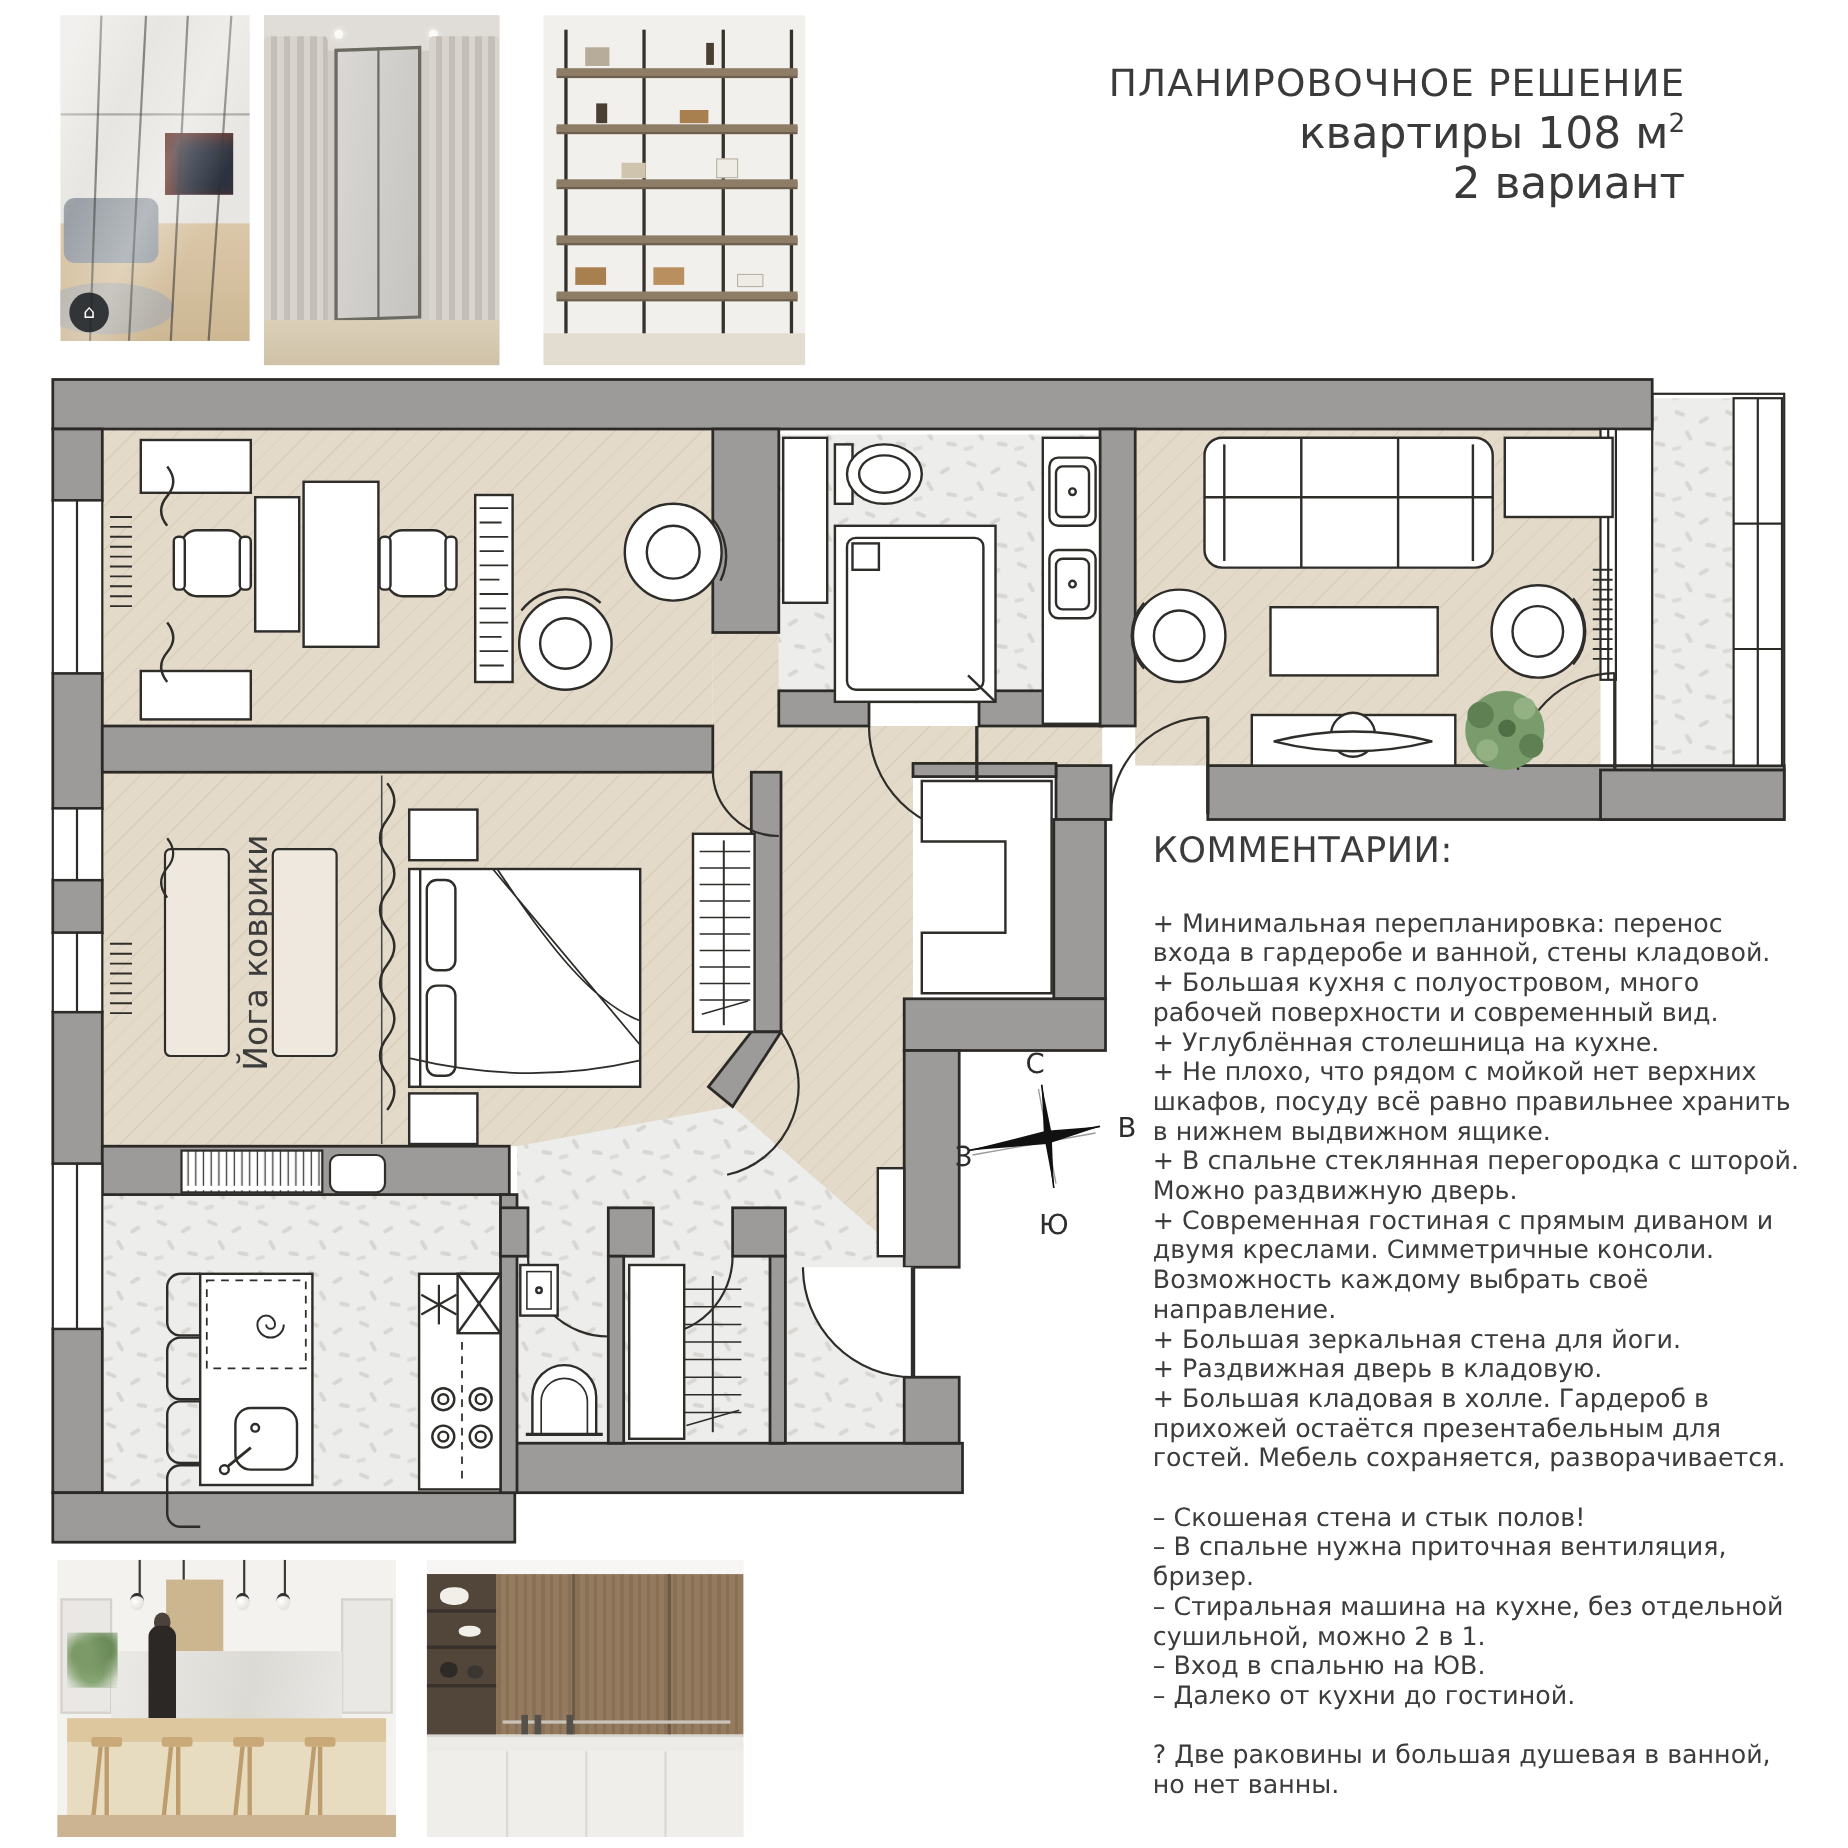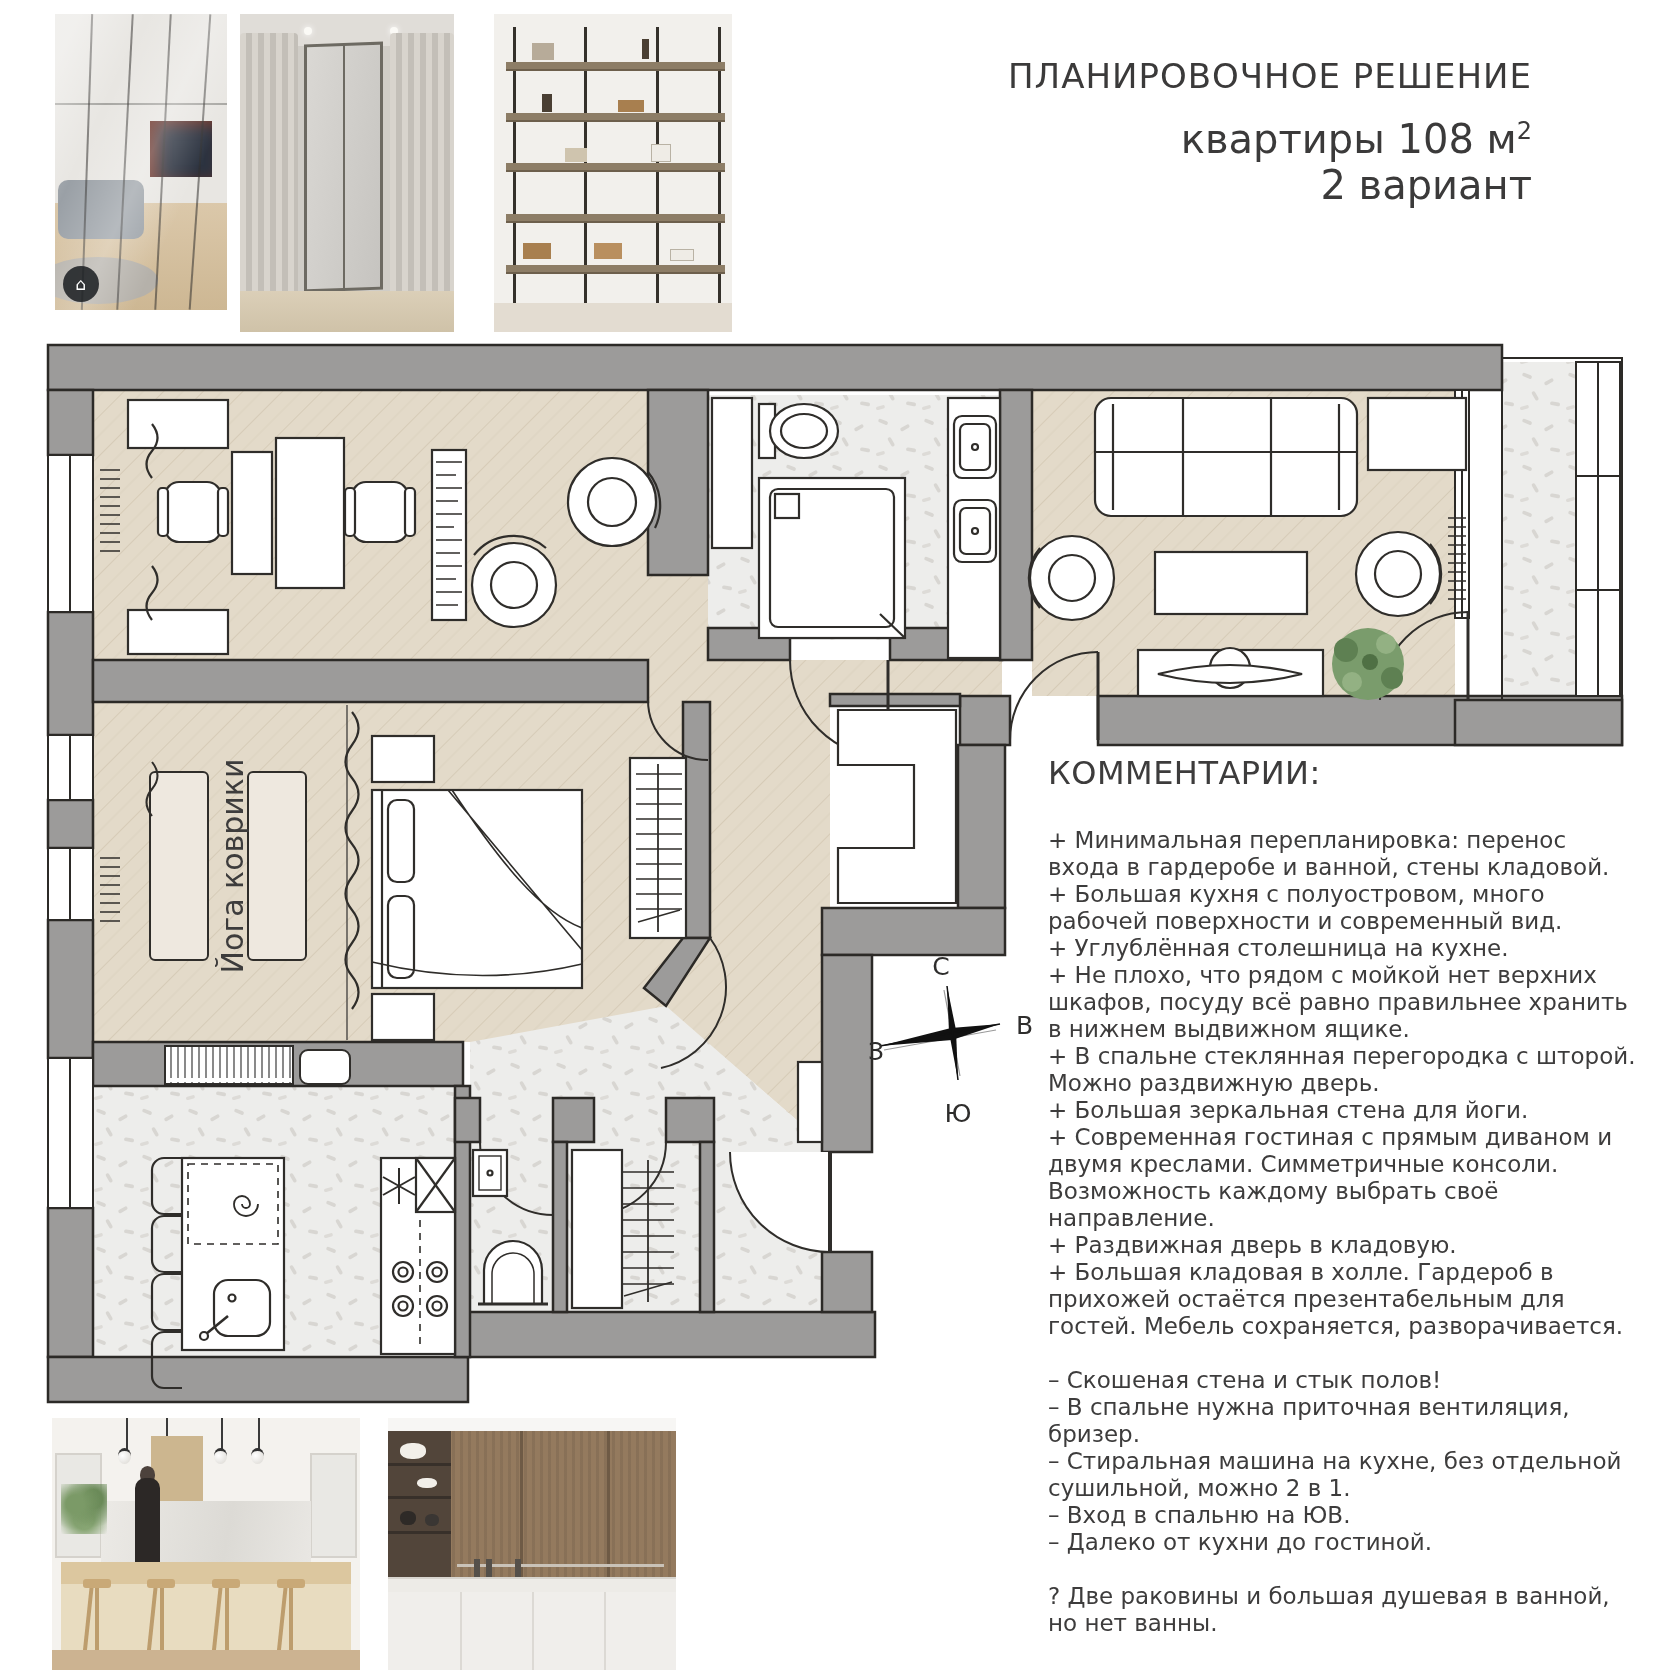--- a/index.html
+++ b/index.html
@@ -54,21 +54,21 @@
   #ph5 .dish{background:#f2efe9;border-radius:45%;}
   #ph5 .seam{top:5%;height:58%;width:3px;background:#6e5a45;}
   #ph5 .rail{left:24%;right:4%;top:58%;height:3px;background:#c9c2b8;}
   #ph5 .counter{left:0;right:0;top:63%;height:6%;background:#edebe7;border-top:2px solid #d8d5cf;}
   #ph5 .base{left:0;right:0;top:69%;bottom:0;background:#f0eeeb;}
   #ph5 .bseam{top:69%;bottom:0;width:2px;background:#dcd9d4;}
   #ph5 .bottle{top:56%;width:6px;height:18px;background:#55504a;}
   
   .titleblock{position:absolute;top:56px;right:148px;text-align:right;color:#3b3a3a;}
   .t1{font-size:34px;letter-spacing:1px;}
-  .t2{font-size:40px;margin-top:20px;}
+  .t2{font-size:40px;margin-top:2px;}
   .t2 sup{font-size:24px;}
   .t3{font-size:40px;}
   
   .comments{position:absolute;left:1048px;top:760px;width:592px;font-size:23px;line-height:27px;color:#3d3c3c;}
   .c-head{font-size:32px;margin-bottom:40px;letter-spacing:.5px;}
   .c-gap{height:27px;}
   
   #plansvg{position:absolute;left:0;top:0;}
 </style>
 </head>
@@ -430,22 +430,22 @@
 </g>
 </svg>
 
 <div class="comments">
   <div class="c-head">КОММЕНТАРИИ:</div>
   <div class="c-item">+ Минимальная перепланировка: перенос входа в гардеробе и ванной, стены кладовой.</div>
   <div class="c-item">+ Большая кухня с полуостровом, много рабочей поверхности и современный вид.</div>
   <div class="c-item">+ Углублённая столешница на кухне.</div>
   <div class="c-item">+ Не плохо, что рядом с мойкой нет верхних шкафов, посуду всё равно правильнее хранить в нижнем выдвижном ящике.</div>
   <div class="c-item">+ В спальне стеклянная перегородка с шторой. Можно раздвижную дверь.</div>
+  <div class="c-item">+ Современная гостиная с прямым диваном и двумя креслами. Симметричные консоли. Возможность каждому выбрать своё направление.</div>
   <div class="c-item">+ Большая зеркальная стена для йоги.</div>
-  <div class="c-item">+ Современная гостиная с прямым диваном и двумя креслами. Симметричные консоли. Возможность каждому выбрать своё направление.</div>
   <div class="c-item">+ Раздвижная дверь в кладовую.</div>
   <div class="c-item">+ Большая кладовая в холле. Гардероб в прихожей остаётся презентабельным для гостей. Мебель сохраняется, разворачивается.</div>
   <div class="c-gap"></div>
   <div class="c-item">– Скошеная стена и стык полов!</div>
   <div class="c-item">– В спальне нужна приточная вентиляция, бризер.</div>
   <div class="c-item">– Стиральная машина на кухне, без отдельной сушильной, можно 2 в 1.</div>
   <div class="c-item">– Вход в спальню на ЮВ.</div>
   <div class="c-item">– Далеко от кухни до гостиной.</div>
   <div class="c-gap"></div>
   <div class="c-item">? Две раковины и большая душевая в ванной, но нет ванны.</div>

